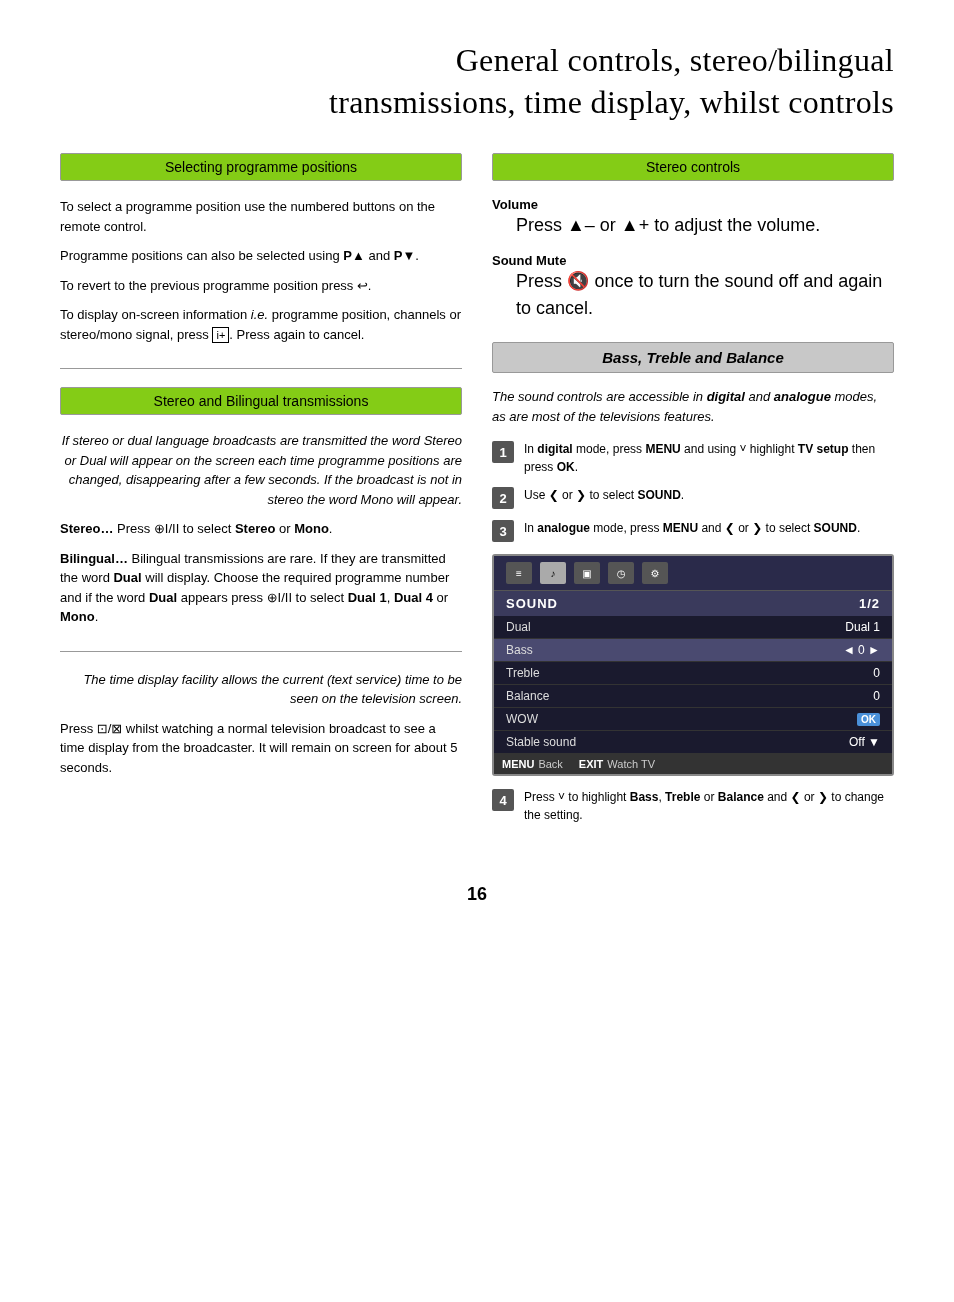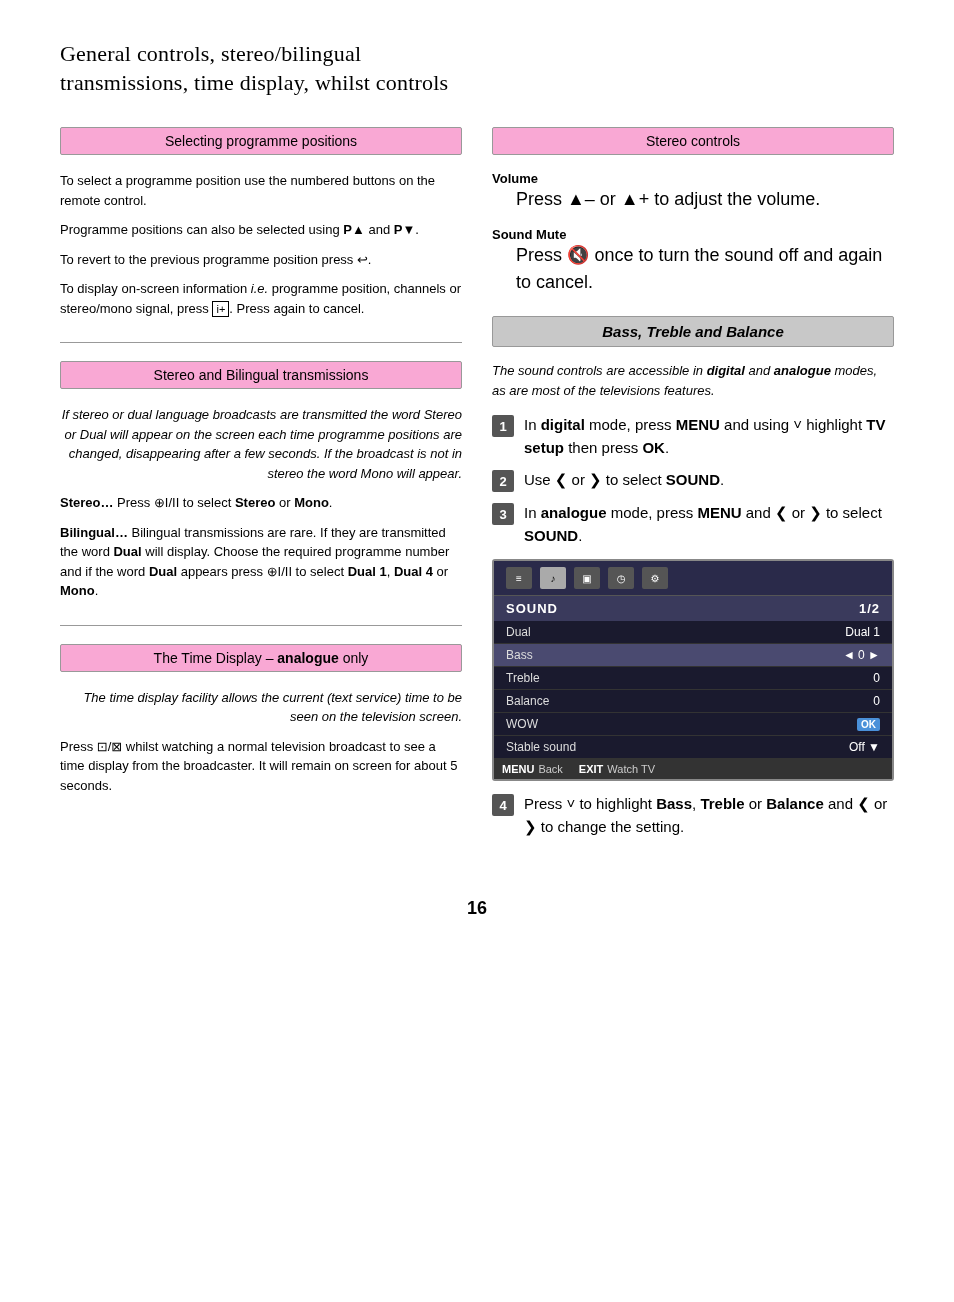--- a/index.html
+++ b/index.html
@@ -7,22 +7,22 @@
       background: #fff;
       font-family: Arial, Helvetica, sans-serif;
       font-size: 13px;
       color: #000;
       width: 954px;
       min-height: 1302px;
       padding: 40px 60px 60px 60px;
     }
 
     .page-title {
-      text-align: left;
-      font-size: 22px;
+      text-align: right;
+      font-size: 32px;
       font-weight: normal;
       font-family: Georgia, 'Times New Roman', serif;
       line-height: 1.3;
       margin-bottom: 30px;
       letter-spacing: 0.01em;
     }
 
     .two-col {
       display: flex;
       gap: 30px;
@@ -33,21 +33,21 @@
       flex: 1;
       min-width: 0;
     }
 
     .col-right {
       flex: 1;
       min-width: 0;
     }
 
     .section-header {
-      background: #f9a8d4;
+      background: #84cc16;
       border: 1px solid #999;
       text-align: center;
       padding: 5px 10px;
       font-size: 14px;
       margin-bottom: 16px;
       border-radius: 2px;
     }
 
     .section-block {
       margin-bottom: 24px;
@@ -128,21 +128,21 @@
       height: 22px;
       min-width: 22px;
       display: flex;
       align-items: center;
       justify-content: center;
       border-radius: 2px;
       margin-top: 1px;
     }
 
     .step-text {
-      font-size: 15px;
+      font-size: 12px;
       line-height: 1.5;
       flex: 1;
     }
 
     
     .tv-screen {
       border: 2px solid #888;
       background: #1a1a2e;
       color: #fff;
       font-size: 12px;
@@ -273,23 +273,20 @@
         <strong>Stereo…</strong> Press ⊕I/II to select <strong>Stereo</strong> or <strong>Mono</strong>.
       </p>
       <p style="margin-top:10px;">
         <strong>Bilingual…</strong> Bilingual transmissions are rare. If they are transmitted the word <strong>Dual</strong> will display. Choose the required programme number and if the word <strong>Dual</strong> appears press ⊕I/II to select <strong>Dual 1</strong>, <strong>Dual 4</strong> or <strong>Mono</strong>.
       </p>
     </div>
 
     <hr class="divider-line">
 
     <div class="section-block">
-      <div class="section-header">
-        The Time Display – <strong>analogue</strong> only
-      </div>
       <p class="italic-block">
         The time display facility allows the current (text service) time to be seen on the television screen.
       </p>
       <p>
         Press ⊡/⊠ whilst watching a normal television broadcast to see a time display from the broadcaster. It will remain on screen for about 5 seconds.
       </p>
     </div>
 
   </div>
 

